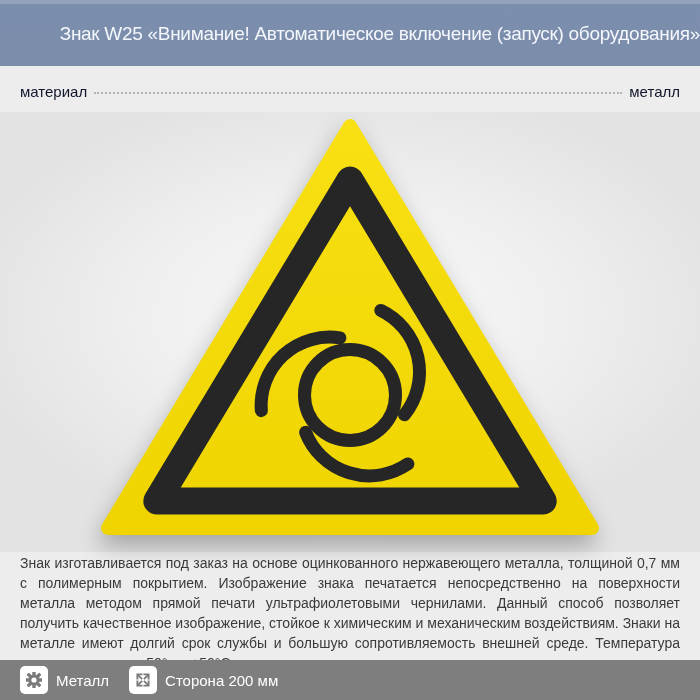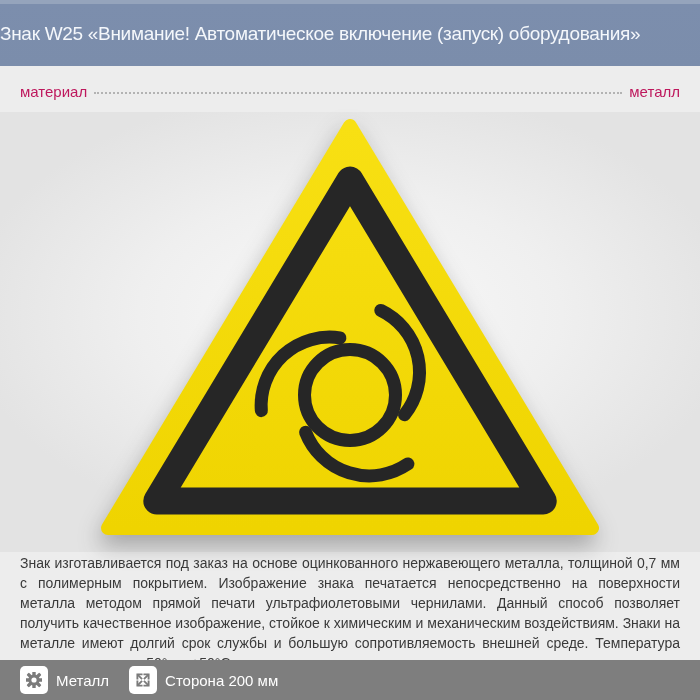--- a/index.html
+++ b/index.html
@@ -7,32 +7,32 @@
   .page {
     position:relative; width:700px; height:700px; margin:0 auto;
     background:#ededed; overflow:hidden;
     font-family:"Liberation Sans", sans-serif;
   }
 
   
   .header {
     position:absolute; top:0; left:0; width:700px; height:66px;
     background:linear-gradient(to bottom, #95a4bc 0px, #95a4bc 4px, #7c8ead 4px, #7b8dab 100%);
-    display:flex; align-items:center; justify-content:flex-start;
+    display:flex; align-items:center; justify-content:flex-end;
   }
   .header-title {
     color:#f4f7fb; font-size:19px; letter-spacing:-0.3px; font-weight:400;
     padding-top:2px; white-space:nowrap;
   }
 
   
   .specs {
     position:absolute; top:66px; left:0; width:700px; height:46px;
     display:flex; gap:28px; padding:17px 20px 0 20px;
-    color:#be185d; font-size:15px;
+    color:#0f172a; font-size:15px;
   }
   .spec { flex:1; display:flex; align-items:baseline; min-width:0; }
   .spec-leader {
     flex:1; border-bottom:2px dotted #b3b3b3; margin:0 7px;
     transform:translateY(-3px); min-width:20px;
   }
   .spec-label, .spec-value { white-space:nowrap; }
 
   
   .stage {

